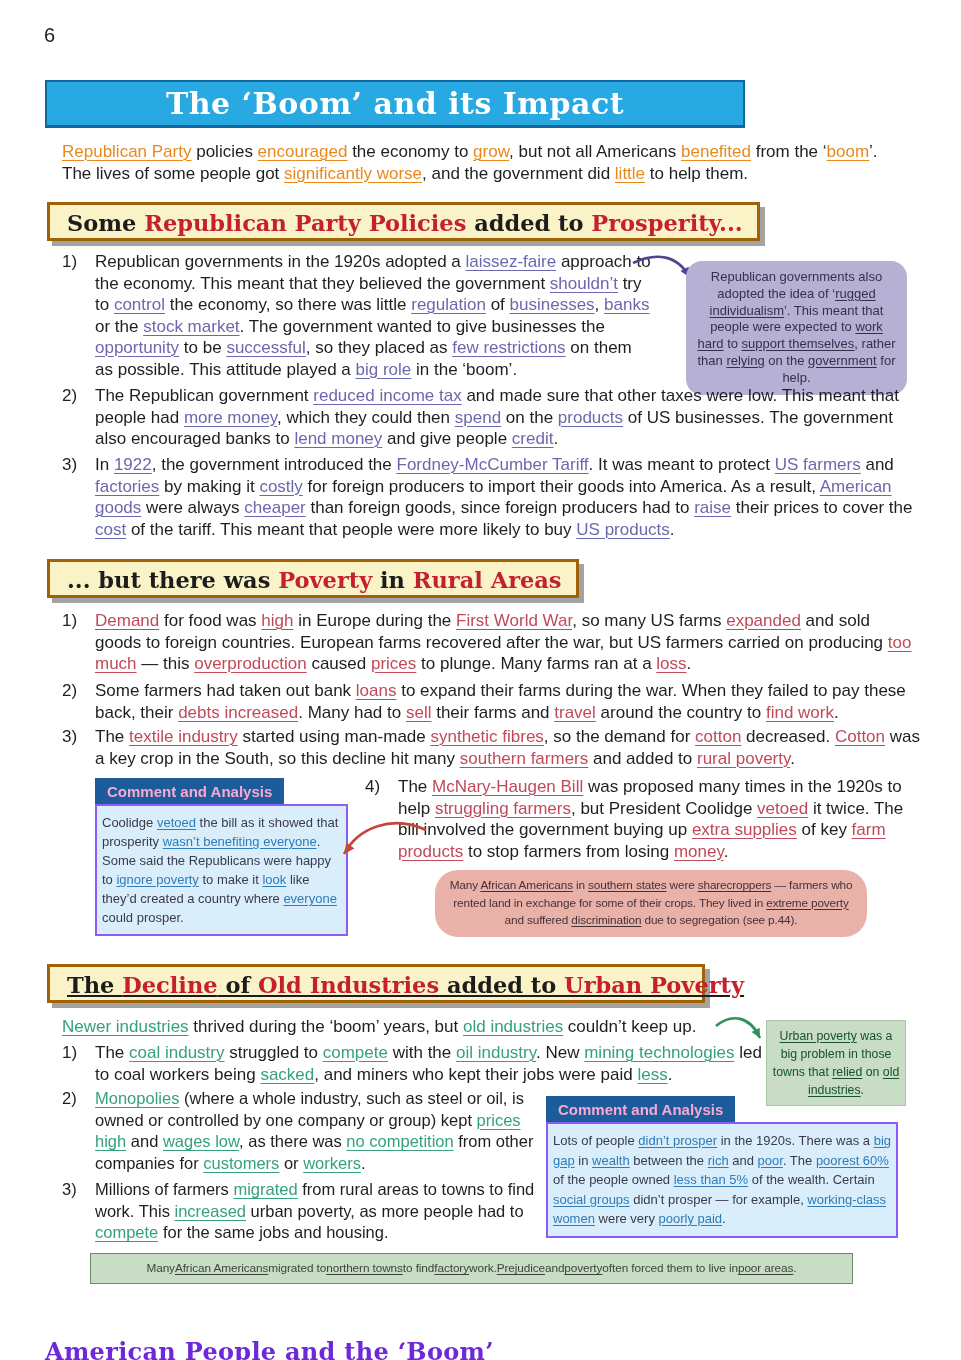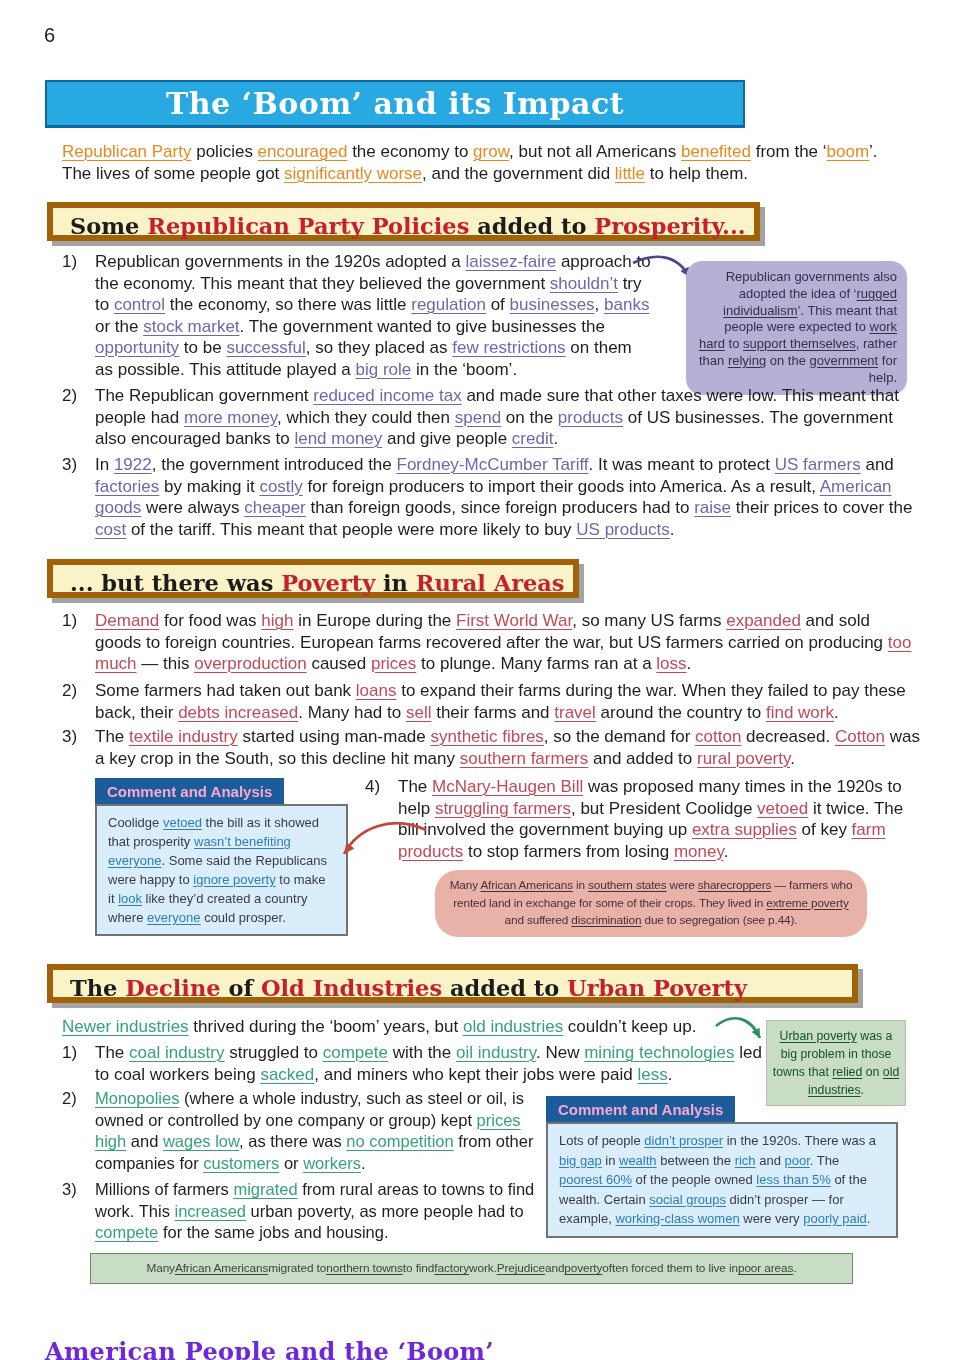--- a/index.html
+++ b/index.html
@@ -13,51 +13,51 @@
   .banner {
     background:#29a9e1; border:2px solid #0e699e; border-bottom-width:3px;
     display:flex; align-items:center; justify-content:center;
   }
   .banner h1 {
     font-family:"DejaVu Serif","Liberation Serif",serif; font-weight:bold;
     font-size:30px; color:#ffffff; letter-spacing:0.5px;
   }
   
   .sechead {
-    background:#fbf3c8; border:6px solid #a16207; box-shadow:5px 5px 0 #a3a3a3;
+    background:#fbf3c8; border:3px solid #a16207; box-shadow:5px 5px 0 #a3a3a3;
     font-family:"DejaVu Serif","Liberation Serif",serif; font-weight:bold;
     font-size:22.5px; line-height:37px; height:39px; padding-left:17px;
     color:#1c1c1c; white-space:nowrap;
   }
   .sechead .r { color:#c4202e; }
   
   .rich { font-size:17px; line-height:21.5px; }
   .rich .u { color:var(--hl); text-decoration:underline; text-decoration-thickness:1.3px; text-underline-offset:2.5px; }
   .item { display:flex; }
   .item .num { flex:none; width:33px; }
   .tight .t, .tight { font-size:16.5px; }
   
   .note { font-size:13px; line-height:16.8px; text-align:center; }
   .note .u { color:inherit; text-decoration:underline; text-underline-offset:2px; }
-  .purple-note { background:#b6b0d5; border-radius:16px; color:#32324b; padding:8px 10px;text-align:right; }
+  .purple-note { background:#b6b0d5; border-radius:16px; color:#32324b; padding:8px 10px; }
   .pink-note { background:#e9b2a9; border-radius:23px; color:#45303a; padding:7px 12px;
                font-size:11.8px; line-height:17.5px; letter-spacing:-0.15px; }
   .green-note { background:#c9dcc6; border:1px solid #aec5aa; color:#14532d;
                 padding:6px 5px; font-size:12.3px; line-height:18px; }
   .strip-note { background:#c9dcc6; border:1px solid #6d8c66; color:#3b453a;
                 display:flex; align-items:center; justify-content:center;
                 font-size:11.8px; white-space:nowrap; letter-spacing:-0.1px; }
   
   .comment-title {
     display:inline-block; background:#1d5c9a; color:#f9a8d4; font-weight:bold;
     font-size:15px; padding:5px 12px 4px 12px;
   }
   .comment-body {
-    border:2px solid #737373; background:#d9eefa; color:#3a3a4d;
-    padding:7px 11px; font-size:13px; line-height:19px; text-align:left;
+    border:2px solid #8b5cf6; background:#d9eefa; color:#3a3a4d;
+    padding:7px 5px; font-size:13px; line-height:19px; text-align:left;
   }
   .comment-body .u { color:#2e7cba; text-decoration:underline; text-underline-offset:2px; }
   
   .footer {
     font-family:"DejaVu Serif","Liberation Serif",serif; font-weight:600;
     font-size:24px; color:#6d28d9; letter-spacing:0.3px;margin-top:27px;
   }
   .pagenum { font-size:20px; color:#222; }
   svg.arrow { overflow:visible; }
 </style>
@@ -125,21 +125,21 @@
     <span class="t"><span>The </span><span class="u">McNary-Haugen Bill</span><span> was proposed many times in the 1920s to help </span><span class="u">struggling farmers</span><span>, but President Coolidge </span><span class="u">vetoed</span><span> it twice. The bill involved the government buying up </span><span class="u">extra supplies</span><span> of key </span><span class="u">farm products</span><span> to stop farmers from losing </span><span class="u">money</span><span>.</span></span>
   </div>
 
   <svg class="abs arrow" style="left:330px; top:812px;" width="100" height="58" viewBox="0 0 100 58">
     <path d="M96 18 C62 2, 28 16, 14 42" fill="none" stroke="#c4453a" stroke-width="2.6"></path>
     <path d="M14 42 L18 31 L25 38 Z" fill="#c4453a" transform="rotate(-8 14 42)"></path>
   </svg>
 
   <div class="abs note pink-note" style="left:435px; top:870px; width:432px;"><span>Many </span><span class="u">African Americans</span><span> in </span><span class="u">southern states</span><span> were </span><span class="u">sharecroppers</span><span> — farmers who rented land in exchange for some of their crops.  They lived in </span><span class="u">extreme poverty</span><span> and suffered </span><span class="u">discrimination</span><span> due to segregation (see p.44).</span></div>
 
-  <div class="abs sechead" style="left:47px; top:964px; width:811px;"><span>The </span><span class="r">Decline</span><span> of </span><span class="r">Old Industries</span><span> added to </span><span class="r">Urban Poverty</span></div>
+  <div class="abs sechead" style="left:47px; top:964px; width:658px;text-decoration:underline;"><span>The </span><span class="r">Decline</span><span> of </span><span class="r">Old Industries</span><span> added to </span><span class="r">Urban Poverty</span></div>
 
   <div class="abs rich" style="left:62px; top:1016px; width:670px; --hl:#36a17a;"><span class="u">Newer industries</span><span> thrived during the ‘boom’ years, but </span><span class="u">old industries</span><span> couldn’t keep up.</span></div>
 
   <svg class="abs arrow" style="left:712px; top:1012px;" width="56" height="40" viewBox="0 0 56 40">
     <path d="M4 14 C20 1, 38 4, 48 26" fill="none" stroke="#2e8f5f" stroke-width="2.6"></path>
     <path d="M48 26 L38.5 22 L45.5 16 Z" fill="#2e8f5f" transform="rotate(12 48 26)"></path>
   </svg>
 
   <div class="abs note green-note" style="left:766px; top:1020px; width:140px;"><span class="u">Urban poverty</span><span> was a big problem in those towns that </span><span class="u">relied</span><span> on </span><span class="u">old industries</span><span>.</span></div>
 

